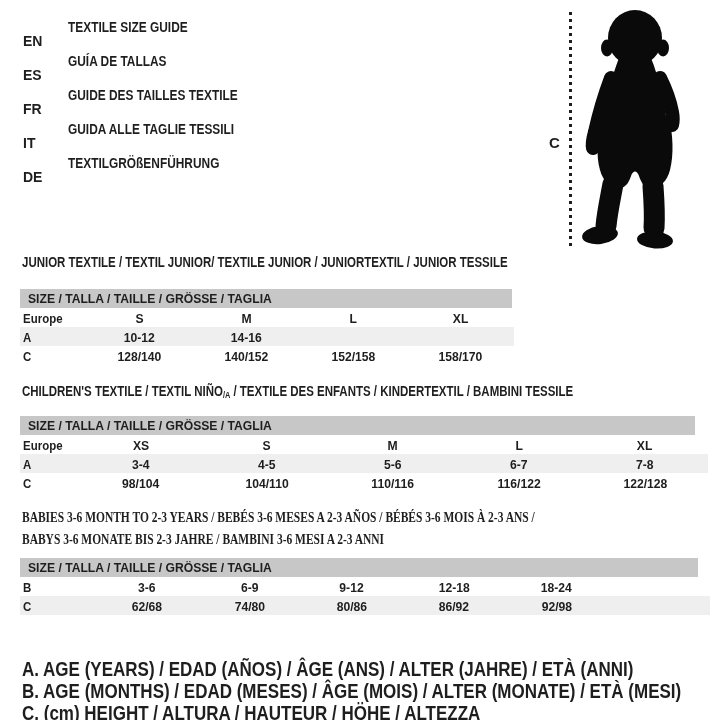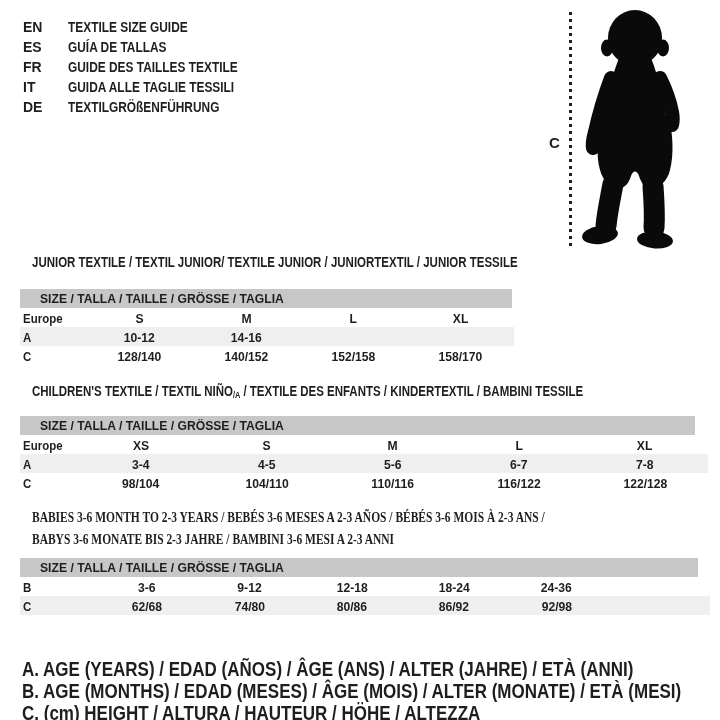--- a/index.html
+++ b/index.html
@@ -10,43 +10,43 @@
     -webkit-font-smoothing:antialiased;
   }
   
   .cond  { display:inline-block; transform:scaleX(.85); transform-origin:0 50%; white-space:nowrap; }
   .cond82{ display:inline-block; transform:scaleX(.82); transform-origin:0 50%; white-space:nowrap; }
   .condc { display:inline-block; transform:scaleX(.9);  transform-origin:50% 50%; white-space:nowrap; }
 
   
   .langs { position:absolute; left:23px; top:17px; font-size:14px; line-height:20px; }
   .lang-row { display:flex; }
-  .lang-code { width:45px; flex:0 0 45px; }
+  .lang-code { width:45px; flex:0 0 45px;margin-top:14px; }
 
   
   .figure { position:absolute; left:545px; top:8px; width:172px; height:248px; }
   .height-line {
     position:absolute; left:24px; top:4px; width:3px; height:238px;
     background:repeating-linear-gradient(to bottom, var(--ink,#2d2d2d) 0 3px, transparent 3px 7px);
   }
   .height-label { position:absolute; left:4px; top:126px; font-size:15px; }
   .silhouette { position:absolute; left:30px; top:0; }
 
   
-  .section-title { position:absolute; left:32px; font-size:14px; white-space:nowrap; }
+  .section-title { position:absolute; left:22px; font-size:14px; white-space:nowrap; }
   #junior-title   { top:254px; }
   #children-title { top:383px; }
   #babies-title   { top:507px; line-height:22px;font-family:Liberation Serif, serif; }
   .sub { font-size:9px; vertical-align:-2px; }
 
   
   .tbl { position:absolute; left:20px; font-size:13.5px; }
   .tbl-head {
     background:var(--bar,#c7c7c7); height:19px; line-height:19px;
-    padding-left:20px; box-sizing:border-box;
+    padding-left:8px; box-sizing:border-box;
   }
   #junior-table   .tbl-head { width:492px; }
   #children-table .tbl-head { width:675px; }
   #babies-table   .tbl-head { width:678px; }
   .row { display:grid; height:19px; line-height:21px; align-items:center; }
   .row.shaded { background:var(--shade,#efefef); }
   .cell { text-align:center; }
   .cell.label { text-align:left; padding-left:3px; }
   #junior-table   { top:289px; width:494px; }
   #junior-table   .row { grid-template-columns:66px repeat(4,1fr); }
@@ -169,24 +169,24 @@
   <div><span class="cond82">BABIES 3-6 MONTH TO 2-3 YEARS / BEBÉS 3-6 MESES A 2-3 AÑOS / BÉBÉS 3-6 MOIS À 2-3 ANS /</span></div>
   <div><span class="cond82">BABYS 3-6 MONATE BIS 2-3 JAHRE / BAMBINI 3-6 MESI A 2-3 ANNI</span></div>
 </div>
 <div class="tbl" id="babies-table">
   <div class="tbl-head">
     <span class="condc" style="transform-origin:0 50%;">SIZE / TALLA / TAILLE / GRÖSSE / TAGLIA</span>
   </div>
   <div class="row">
     <span class="cell label"><span class="cond">B</span></span>
     <span class="cell"><span class="condc">3-6</span></span>
+    <span class="cell"><span class="condc">6-9</span></span>
     <span class="cell"><span class="condc">9-12</span></span>
     <span class="cell"><span class="condc">12-18</span></span>
     <span class="cell"><span class="condc">18-24</span></span>
-    <span class="cell"><span class="condc">24-36</span></span>
   </div>
   <div class="row shaded">
     <span class="cell label"><span class="cond">C</span></span>
     <span class="cell"><span class="condc">62/68</span></span>
     <span class="cell"><span class="condc">74/80</span></span>
     <span class="cell"><span class="condc">80/86</span></span>
     <span class="cell"><span class="condc">86/92</span></span>
     <span class="cell"><span class="condc">92/98</span></span>
   </div>
 </div>

